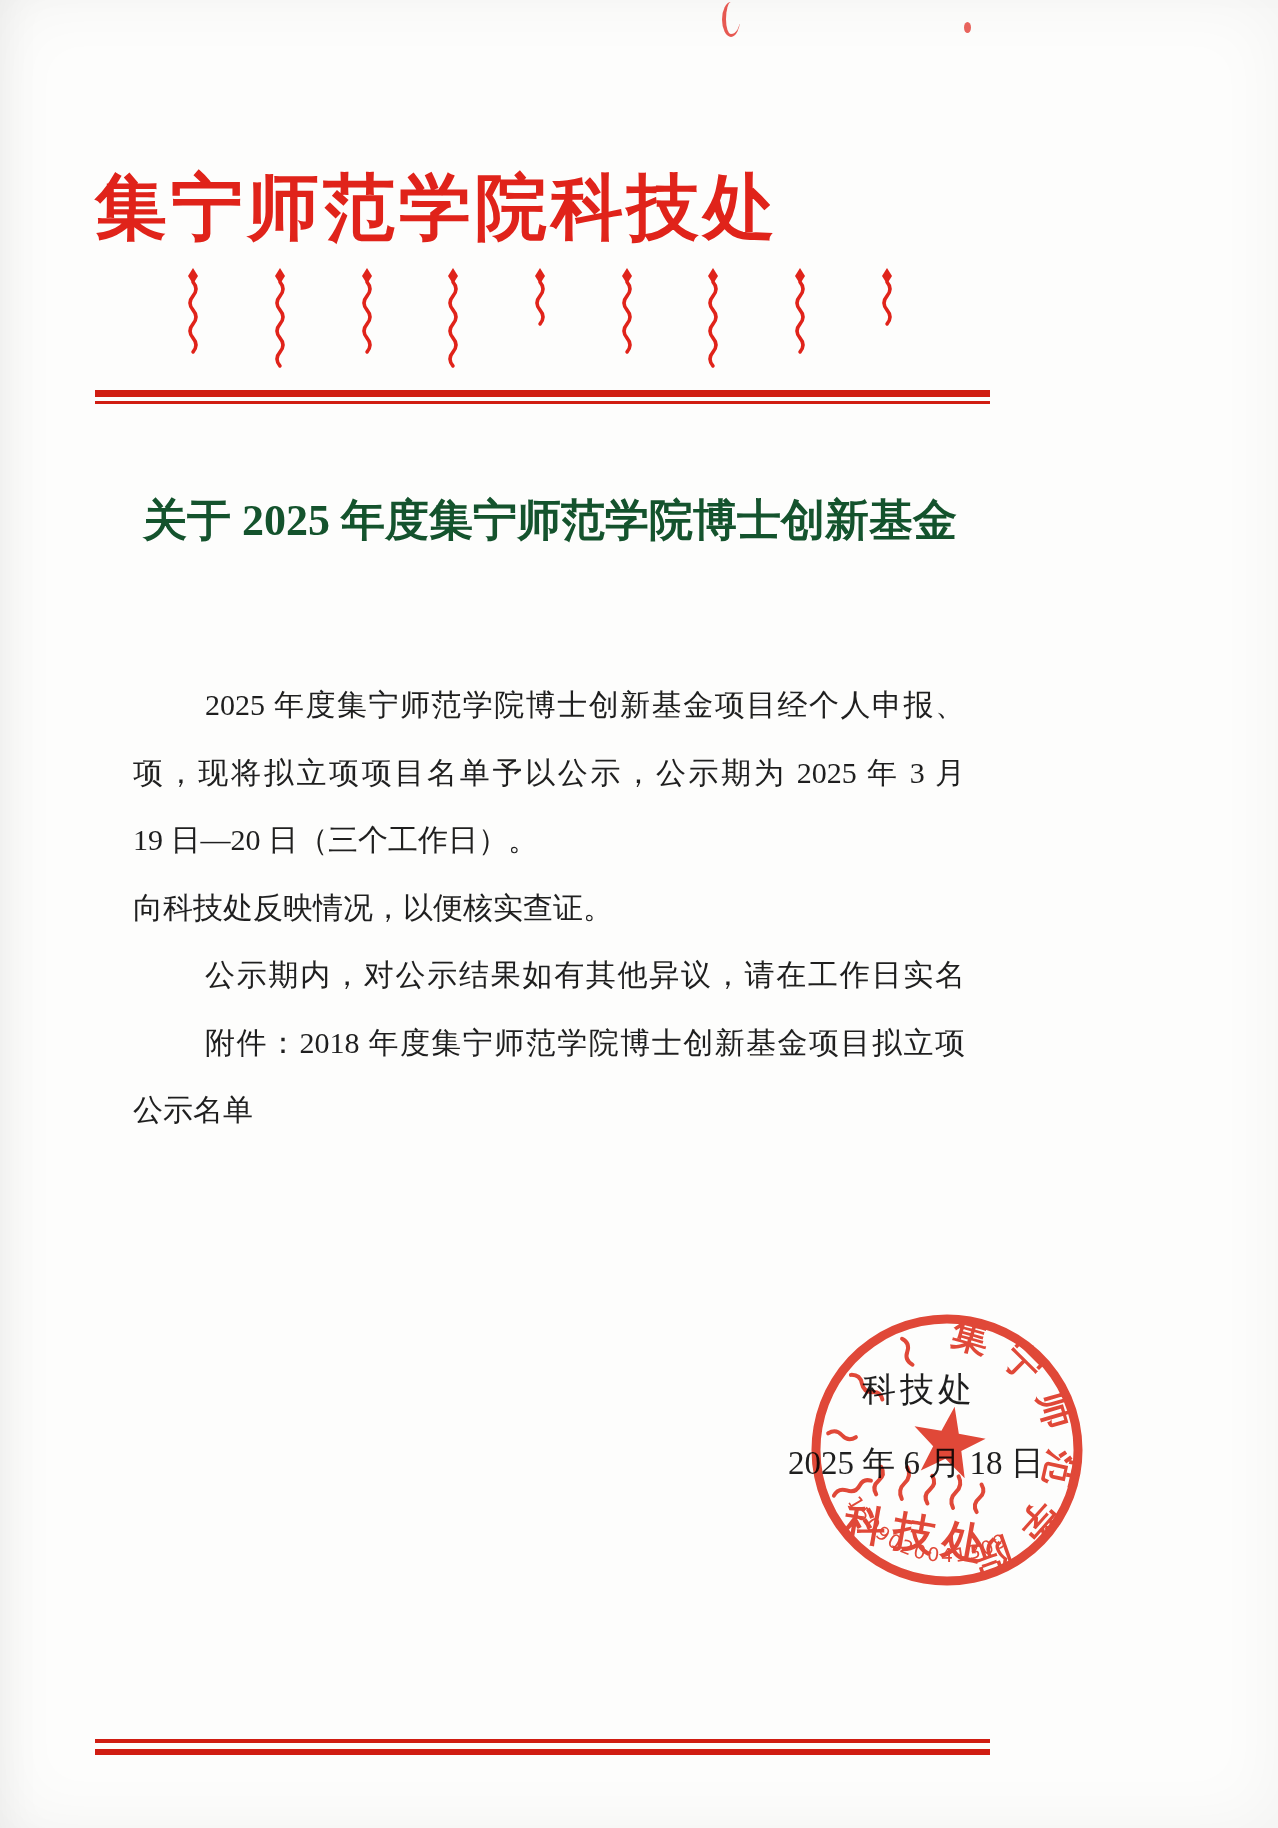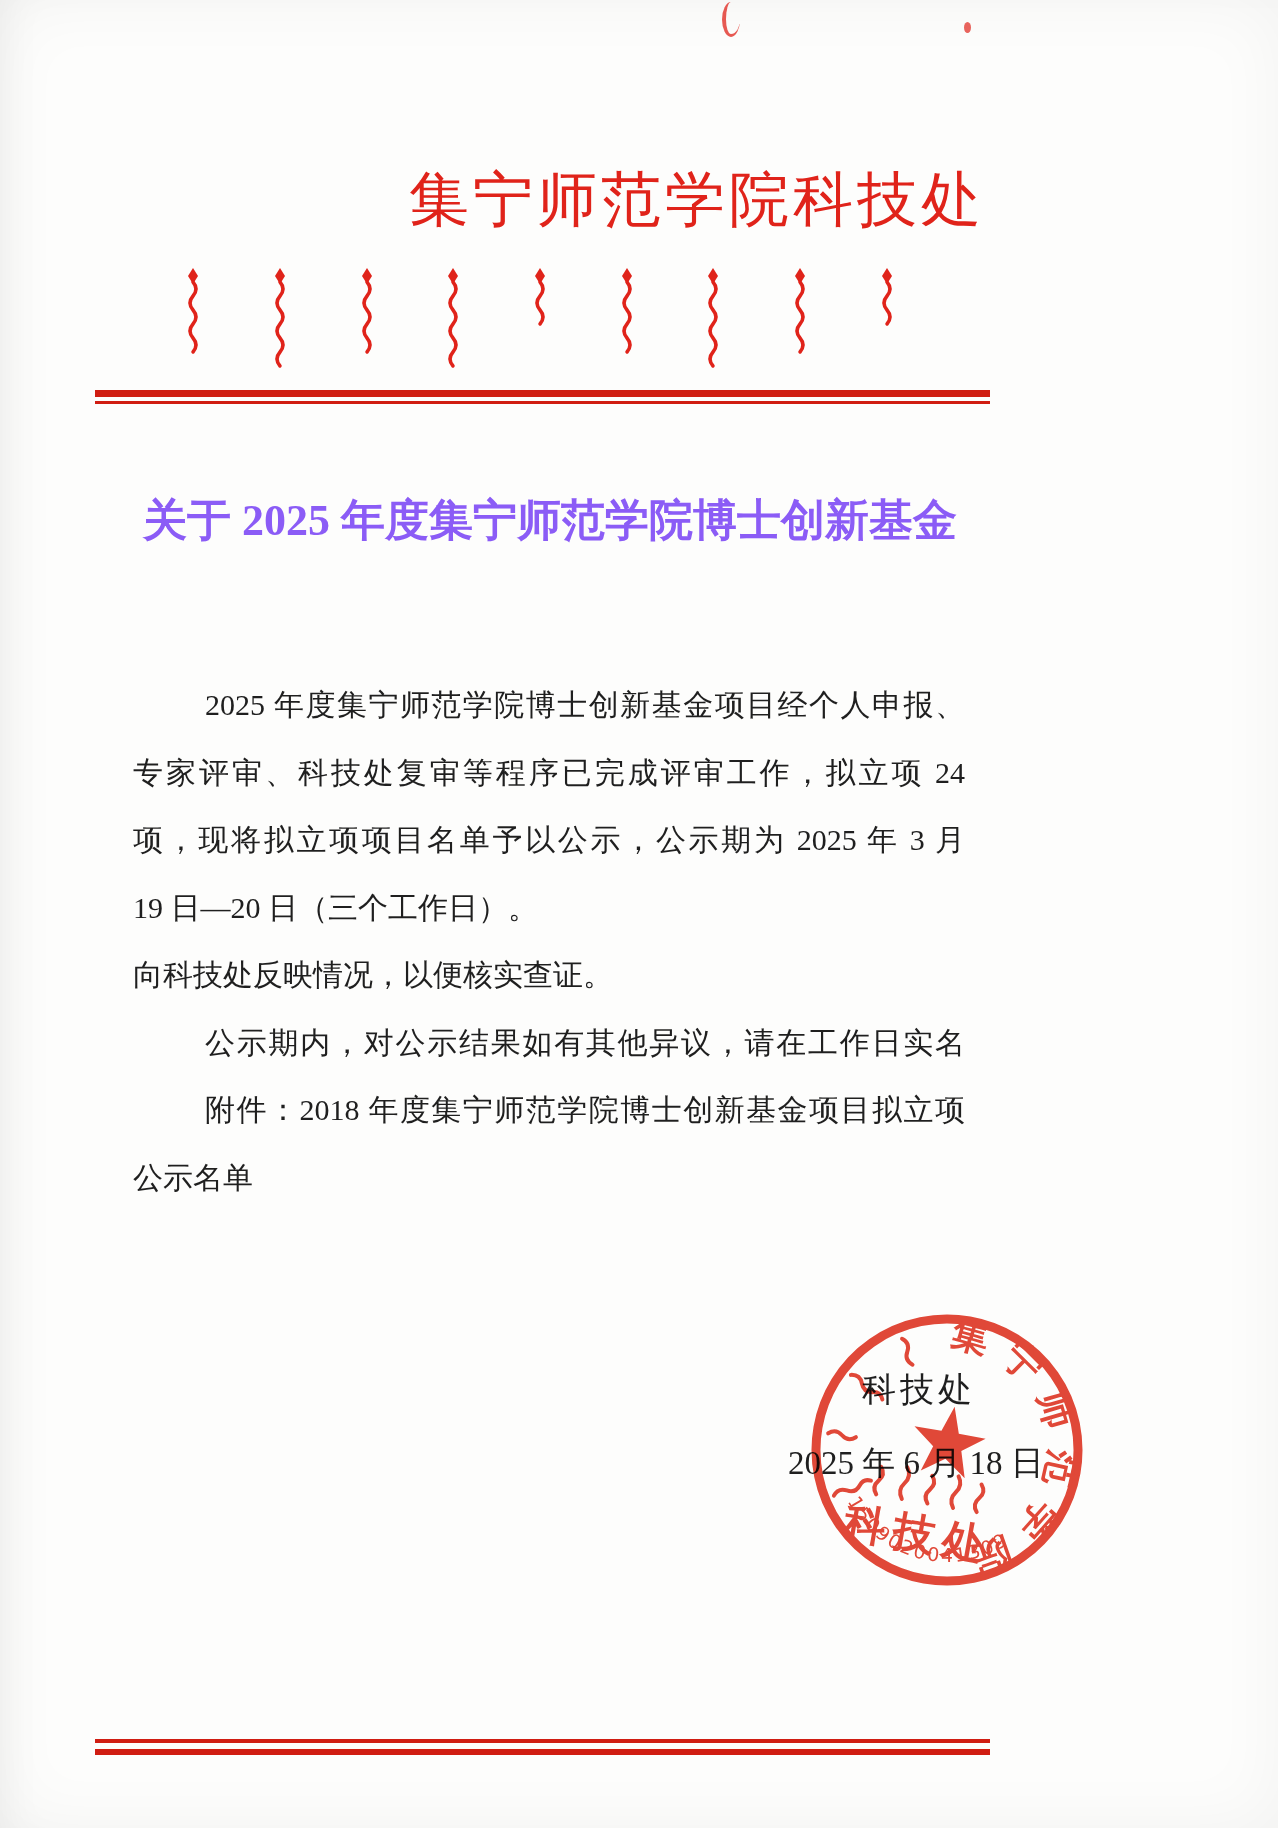--- a/index.html
+++ b/index.html
@@ -11,34 +11,34 @@
   html,body{margin:0;padding:0;background:#e9e9e7;}
   .page{
     position:relative;width:1278px;height:1828px;margin:0 auto;
     background:#fdfdfc;overflow:hidden;
     font-family:"Liberation Serif","DejaVu Serif",serif;
     box-shadow:inset 0 0 70px rgba(0,0,0,.045), inset 25px 0 45px -25px rgba(0,0,0,.06);
   }
   
   .org-name{
     position:absolute;left:95px;top:160px;width:890px;
-    text-align:right;color:var(--header-red);
-    font-size:60px;font-weight:normal;letter-spacing:4px;white-space:nowrap;
+    text-align:left;color:var(--header-red);
+    font-size:72px;font-weight:bold;letter-spacing:4px;white-space:nowrap;
   }
   .mongolian-header{position:absolute;left:95px;top:268px;}
   .mong-head{fill:var(--header-red);}
   .mong-stem{fill:none;stroke:var(--header-red);stroke-width:3.5px;stroke-linecap:round;}
   
   .rule{position:absolute;left:95px;width:895px;background:var(--line-red);}
   .rule-top-thick{top:390px;height:7px;}
   .rule-top-thin{top:401px;height:3px;}
   .rule-bottom-thin{top:1739px;height:4px;}
   .rule-bottom-thick{top:1749px;height:6px;}
   
-  .doc-title{position:absolute;left:105px;top:470px;width:890px;text-align:center;color:#8b5cf6;}
+  .doc-title{position:absolute;left:105px;top:470px;width:890px;text-align:center;color:#14532d;}
   .t-line{height:102px;line-height:102px;font-size:44px;font-weight:bold;white-space:nowrap;}
   
   .body-block{position:absolute;left:133px;top:683px;width:832px;color:var(--ink);}
   .body-line{height:67.5px;line-height:44px;font-size:30px;white-space:nowrap;}
   .body-line.fill{white-space:normal;text-align:justify;text-align-last:justify;}
   .body-line.indent{padding-left:72px;}
   
   .sig-dept{position:absolute;left:862px;top:1367px;font-size:34px;letter-spacing:4px;color:var(--ink);z-index:2;white-space:nowrap;}
   .sig-date{position:absolute;left:788px;top:1441px;font-size:33px;color:var(--ink);z-index:2;white-space:nowrap;}
   
@@ -91,21 +91,20 @@
 
   <div class="rule rule-top-thick"></div>
   <div class="rule rule-top-thin"></div>
 
   <div class="doc-title">
     <div class="t-line">关于 2025 年度集宁师范学院博士创新基金</div>
   </div>
 
   <div class="body-block">
       <div class="body-line indent fill">2025 年度集宁师范学院博士创新基金项目经个人申报、</div>
-      <div class="body-line fill">专家评审、科技处复审等程序已完成评审工作，拟立项 24</div>
       <div class="body-line fill">项，现将拟立项项目名单予以公示，公示期为 2025 年 3 月</div>
       <div class="body-line">19 日—20 日（三个工作日）。</div>
       <div class="body-line">向科技处反映情况，以便核实查证。</div>
       <div class="body-line indent fill">公示期内，对公示结果如有其他异议，请在工作日实名</div>
       <div class="body-line indent fill">附件：2018 年度集宁师范学院博士创新基金项目拟立项</div>
       <div class="body-line">公示名单</div>
     </div>
 
   <div class="sig-dept">科技处</div>
   <div class="sig-date">2025 年 6 月 18 日</div>

